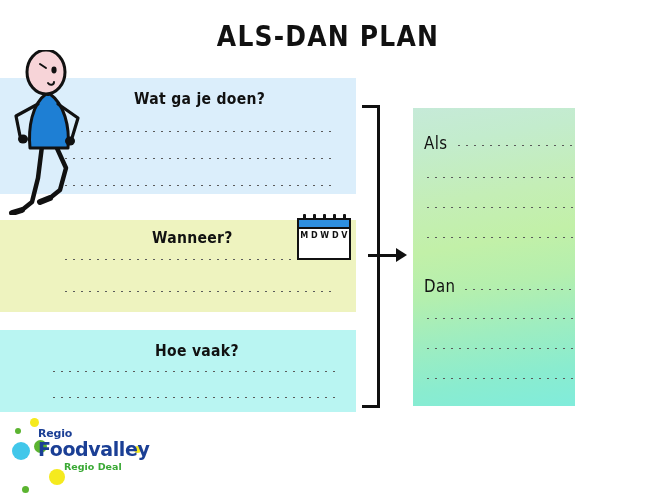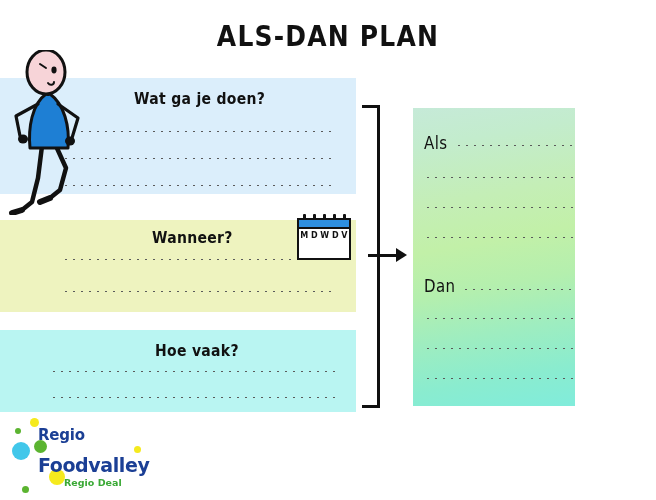--- a/index.html
+++ b/index.html
@@ -178,22 +178,22 @@
     width: 150px; height: 60px;
   }
   .rf-text {
     position: absolute;
     left: 26px; top: 4px;
     font-family: "DejaVu Sans", sans-serif;
     color: #1b3f95;
     font-weight: bold;
     line-height: 1;
   }
-  .rf-regio { font-size: 15px; letter-spacing: -0.2px; }
-  .rf-food  { font-size: 19px; letter-spacing: -0.4px; margin-top: 13px; }
+  .rf-regio { font-size: 11px; letter-spacing: -0.2px; }
+  .rf-food  { font-size: 19px; letter-spacing: -0.4px; margin-top: 1px; }
   .rf-deal  { font-size: 9.5px; color: #3aa935; margin-top: 3px; margin-left: 26px; letter-spacing: 0px; }
 
   .dot { position: absolute; border-radius: 50%; }
   .dot-cyan   { background: #41c7ea; }
   .dot-green  { background: #5bb430; }
   .dot-yellow { background: #f5ea1e; }
 
   .logo-che {
     position: absolute;
     left: 578px; top: 430px;

